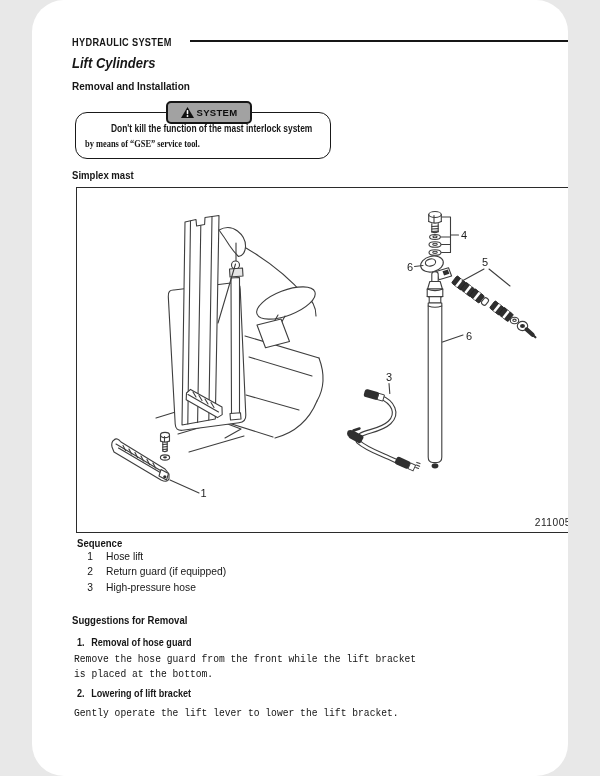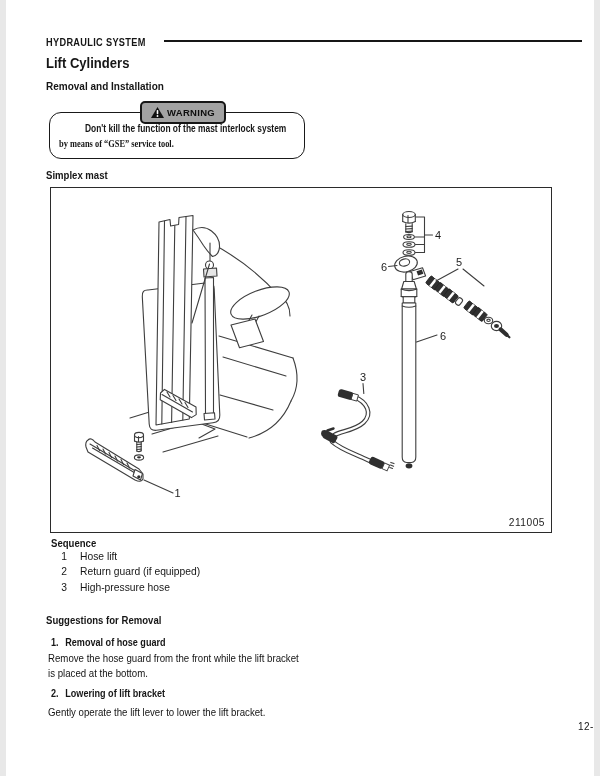--- a/index.html
+++ b/index.html
@@ -1,31 +1,32 @@
 <!DOCTYPE html>
 <html><head>
 <meta charset="utf-8">
 <style>
   html,body{margin:0;padding:0;background:#e8e8e8;}
   .page{
-    position:relative;width:588px;height:776px;background:#ffffff;
+    position:relative;width:536px;height:776px;background:#ffffff;
     font-family:"Liberation Sans",sans-serif;color:#161616;overflow:hidden;
     margin:0 auto;
+    border-radius:32px;
   }
   .abs{position:absolute;white-space:nowrap;}
   .b{font-weight:bold;}
   
   .c80{display:inline-block;transform:scaleX(.80);transform-origin:0 0;white-space:nowrap;}
   .c84{display:inline-block;transform:scaleX(.84);transform-origin:0 0;white-space:nowrap;}
   .c87{display:inline-block;transform:scaleX(.87);transform-origin:0 0;white-space:nowrap;}
   .c92{display:inline-block;transform:scaleX(.92);transform-origin:0 0;white-space:nowrap;}
 
   .hdr-rule{position:absolute;left:158px;top:40px;width:418px;height:2.4px;background:#161616;}
   .sec-title{left:40px;top:36px;font-size:11.5px;letter-spacing:.4px;}
-  .pg-title{left:40px;top:54px;font-size:15px;}
+  .pg-title{left:40px;top:54px;font-size:15px;font-style:italic;}
   .pg-subtitle{left:40px;top:80px;font-size:11.5px;}
 
   .warn-box{position:absolute;left:43px;top:112px;width:254px;height:45px;
     border:1.6px solid #191919;border-radius:12px;background:#fff;}
   .warn-badge{position:absolute;left:134px;top:101px;width:82px;height:19px;
     background:#a2a2a2;border:2px solid #161616;border-radius:5px;
     display:flex;align-items:center;justify-content:center;gap:3px;z-index:3;}
   .warn-badge-label{font-size:9.5px;font-weight:bold;color:#0d0d0d;letter-spacing:.3px;}
   .warn-line{font-size:10.5px;font-weight:bold;}
   .warn-l1{left:53px;top:122px;padding-left:26px;}
@@ -42,42 +43,42 @@
   .seq-col{position:absolute;top:549px;font-size:10.3px;line-height:15.4px;}
   .seq-col-left{left:45px;}
   .seq-col-right{left:304px;}
   .seq-num{display:inline-block;text-align:right;}
   .seq-col-left .seq-num{width:16px;margin-right:13px;}
   .seq-col-right .seq-num{width:13px;margin-right:15px;}
 
   .sug-head{left:40px;top:614px;font-size:11px;}
   .step-title{font-size:10.8px;font-weight:bold;}
   .step-num{display:inline-block;width:17px;}
-  .serif-line{font-family:Liberation Sans, sans-serif;font-size:11.5px;color:#131313;}
+  .serif-line{font-family:Liberation Mono, monospace;font-size:11.5px;color:#131313;}
   .page-num{position:absolute;left:0;top:721px;width:600px;text-align:right;
     font-family:Liberation Sans, sans-serif;font-size:10px;letter-spacing:.5px;}
 </style>
 </head>
 <body>
 
 <div class="page">
 
   <div class="abs sec-title b"><span class="c80">HYDRAULIC SYSTEM</span></div>
   <div class="hdr-rule"></div>
   <div class="abs pg-title b"><span class="c87">Lift Cylinders</span></div>
   <div class="abs pg-subtitle b"><span class="c87">Removal and Installation</span></div>
 
   <div class="warn-box"></div>
   <div class="warn-badge">
     <svg width="13" height="11" viewBox="0 0 13 11">
       <path d="M6.5,0 L13,11 L0,11 Z" fill="#101010"></path>
       <rect x="5.7" y="3.1" width="1.6" height="4.1" rx="0.7" fill="#ffffff"></rect>
       <circle cx="6.5" cy="9" r="0.95" fill="#ffffff"></circle>
     </svg>
-    <span class="warn-badge-label">WARNING</span>
+    <span class="warn-badge-label">SYSTEM</span>
   </div>
   <div class="abs warn-line warn-l1"><span class="c80">Don't kill the function of the mast interlock system</span></div>
   <div class="abs warn-line warn-l2"><span class="c80">by means of “GSE” service tool.</span></div>
 
   <div class="abs fig-caption b"><span class="c87">Simplex mast</span></div>
 
   <div class="fig-box">
     <svg class="fig-svg" viewBox="4 2 500 344" width="500" height="344" xmlns="http://www.w3.org/2000/svg">
       <g fill="none" stroke="#3e3e3e" stroke-width="1.1" stroke-linecap="round" stroke-linejoin="round">
 

